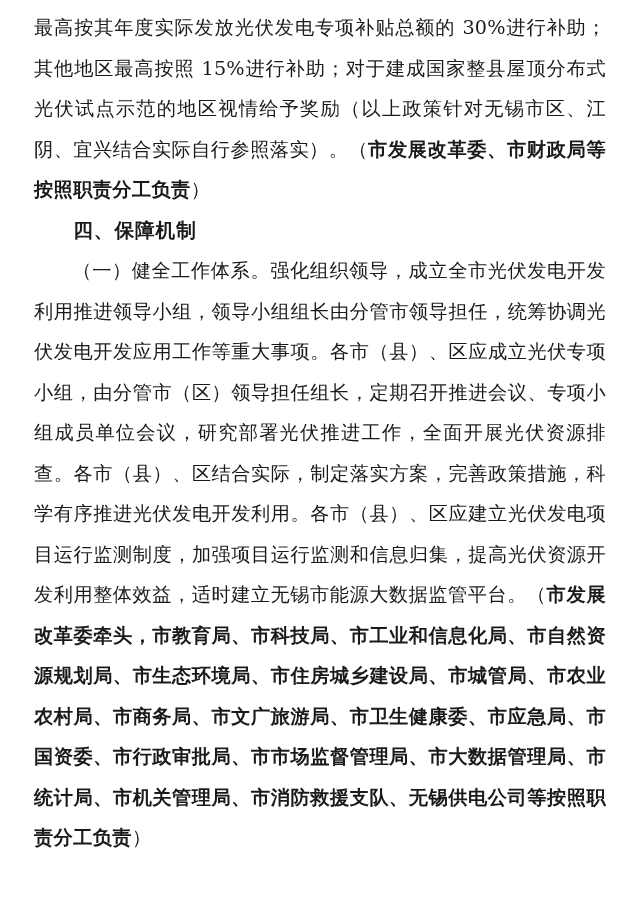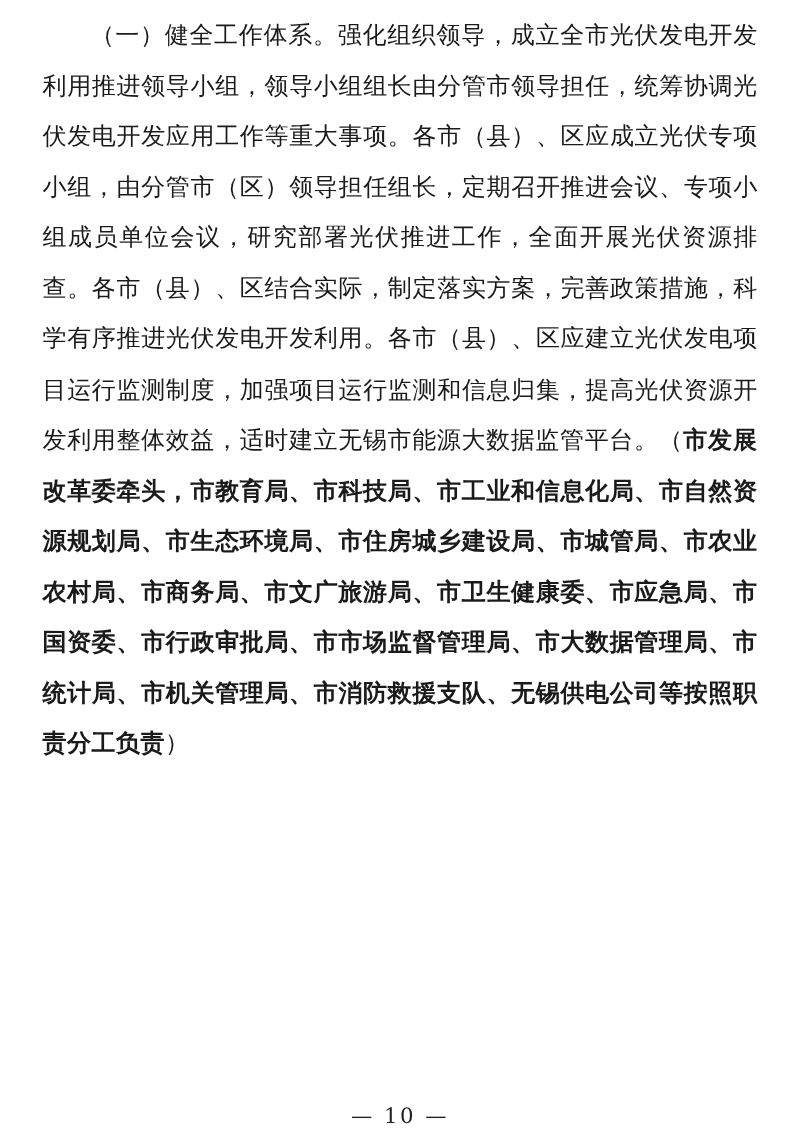--- a/index.html
+++ b/index.html
@@ -63,23 +63,26 @@
     letter-spacing: 2px;
     color: #222;
   }
 </style>
 </head>
 <body>
 
 <div id="page">
   <div class="doc-body">
 
+    <p>
+      <span>最高按其年度实际发放光伏发电专项补贴总额的 30%进行补助；其他地区最高按照 15%进行补助；对于建成国家整县屋顶分布式光伏试点示范的地区视情给予奖励（以上政策针对无锡市区、江阴、宜兴结合实际自行参照落实）。（</span><span class="bold-run">市发展改革委、市财政局等按照职责分工负责</span><span>）</span>
+    </p>
 
+    <h2 class="section-heading">四、保障机制</h2>
 
     <p class="indent">
       <span>（一）健全工作体系。强化组织领导，成立全市光伏发电开发利用推进领导小组，领导小组组长由分管市领导担任，统筹协调光伏发电开发应用工作等重大事项。各市（县）、区应成立光伏专项小组，由分管市（区）领导担任组长，定期召开推进会议、专项小组成员单位会议，研究部署光伏推进工作，全面开展光伏资源排查。各市（县）、区结合实际，制定落实方案，完善政策措施，科学有序推进光伏发电开发利用。各市（县）、区应建立光伏发电项目运行监测制度，加强项目运行监测和信息归集，提高光伏资源开发利用整体效益，适时建立无锡市能源大数据监管平台。（</span><span class="bold-run">市发展改革委牵头，市教育局、市科技局、市工业和信息化局、市自然资源规划局、市生态环境局、市住房城乡建设局、市城管局、市农业农村局、市商务局、市文广旅游局、市卫生健康委、市应急局、市国资委、市行政审批局、市市场监督管理局、市大数据管理局、市统计局、市机关管理局、市消防救援支队、无锡供电公司等按照职责分工负责</span><span>）</span>
     </p>
 
 
   </div>
 
-  <div class="page-footer">— 10 —</div>
 </div>
 
 </body></html>

